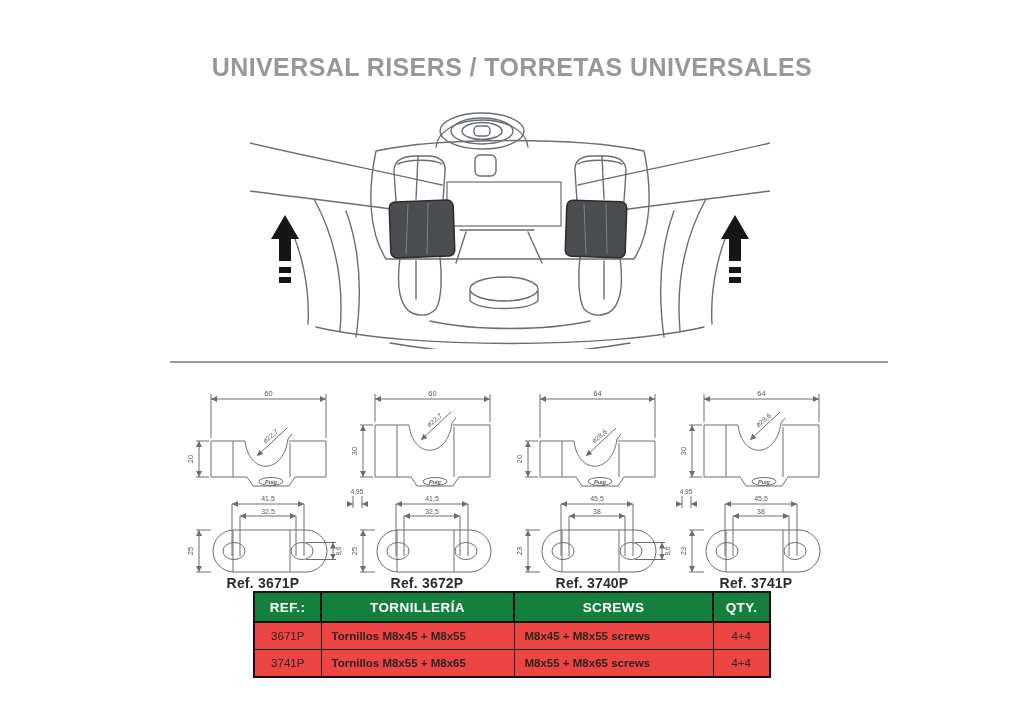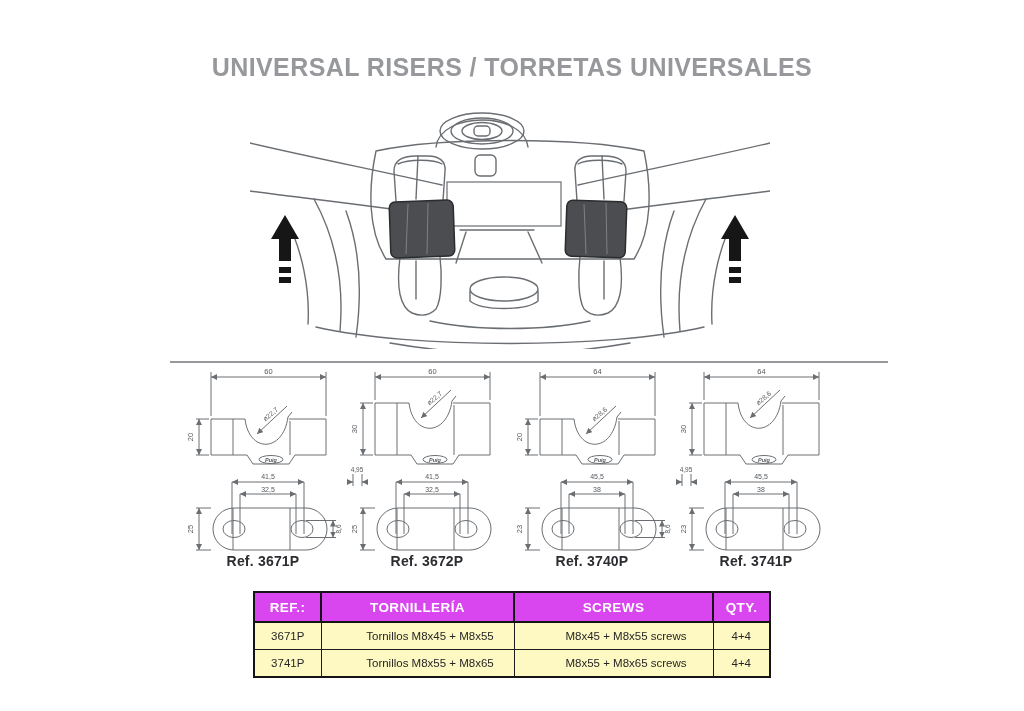--- a/index.html
+++ b/index.html
@@ -2,31 +2,31 @@
 <html><head>
 <meta charset="utf-8">
 <style>
   html,body{margin:0;padding:0;background:#fff;}
   #canvas{position:relative;width:1024px;height:711px;background:#ffffff;overflow:hidden;
           font-family:"Liberation Sans",sans-serif;margin-top:15px;}
   .page-title{position:absolute;top:38px;left:0;width:1024px;text-align:center;
           font-size:25px;font-weight:bold;letter-spacing:.4px;color:#97989b;}
   #illustration{position:absolute;left:250px;top:84px;}
   .separator{position:absolute;left:170px;top:346px;width:718px;height:2px;background:#96989b;}
-  .drawing-block{position:absolute;top:347px;width:160px;text-align:center;}
+  .drawing-block{position:absolute;top:369px;width:160px;text-align:center;}
   #db0{left:183px;} #db1{left:347px;} #db2{left:512px;} #db3{left:676px;}
   .ref-label{margin-top:-4px;font-size:14px;font-weight:bold;color:#2b2d30;letter-spacing:.2px;}
   .parts-table{position:absolute;left:253px;top:576px;width:516px;border-collapse:collapse;
           border:2px solid #141414;table-layout:fixed;}
-  .parts-table th{background:#d946ef;color:#ffffff;font-size:13.5px;font-weight:bold;
+  .parts-table th{background:#15803d;color:#ffffff;font-size:13.5px;font-weight:bold;
           height:26px;letter-spacing:.4px;border:2px solid #141414;}
-  .parts-table td{background:#fef9c3;color:#262626;font-size:11.5px;height:24px;
+  .parts-table td{background:#ef4444;color:#262626;font-size:11.5px;height:24px;
           border:1.5px solid #1c1c1c;}
   td.c0,td.c3{text-align:center;}
-  td.c1,td.c2{text-align:center;padding-left:26px;}
+  td.c1,td.c2{text-align:left;padding-left:10px;font-weight:bold;}
   .tech-svg{height:195px;}
   svg text{font-family:"Liberation Sans",sans-serif;}
 </style>
 </head>
 <body>
 
 <div id="canvas">
 
   <div class="page-title">UNIVERSAL RISERS / TORRETAS UNIVERSALES</div>
 

